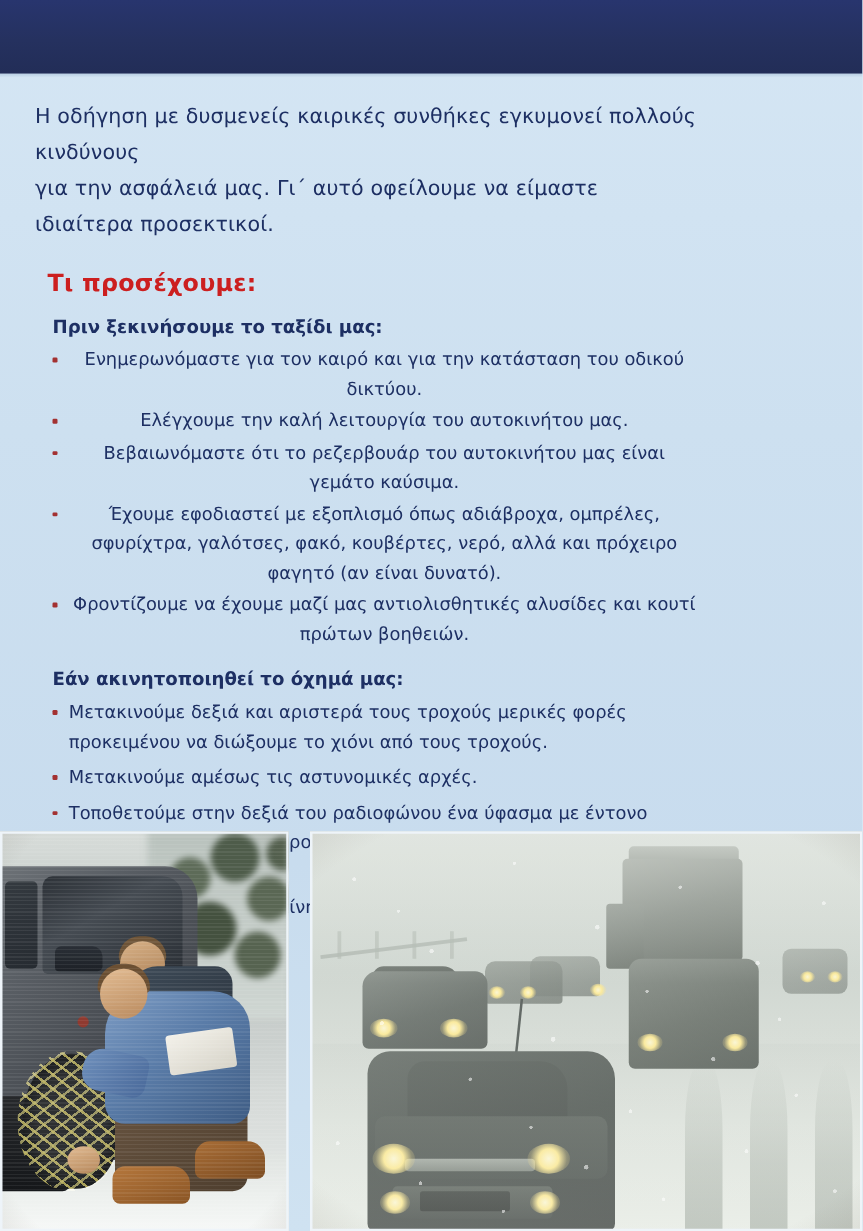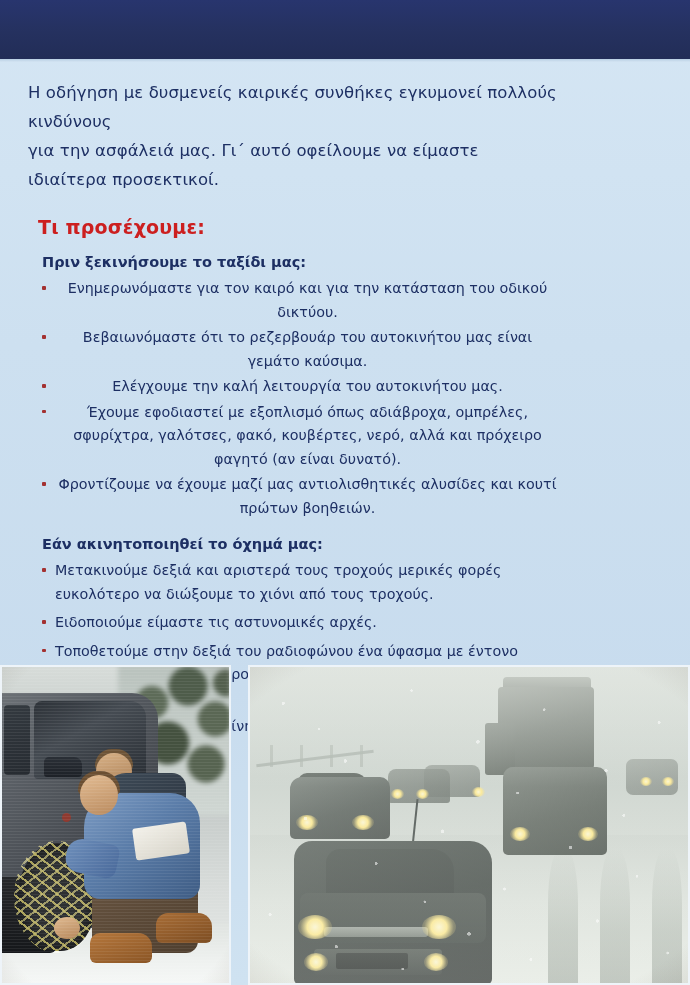--- a/index.html
+++ b/index.html
@@ -361,30 +361,30 @@
     <div class="intro">
       <span>Η οδήγηση με δυσμενείς καιρικές συνθήκες εγκυμονεί πολλούς κινδύνους</span>
       <span>για την ασφάλειά μας. Γι΄ αυτό οφείλουμε να είμαστε ιδιαίτερα προσεκτικοί.</span>
     </div>
 
     <div class="sect-title">Τι προσέχουμε:</div>
 
     <div class="sub-title">Πριν ξεκινήσουμε το ταξίδι μας:</div>
     <ul class="blist tight">
       <li>Ενημερωνόμαστε για τον καιρό και για την κατάσταση του οδικού δικτύου.</li>
+      <li>Ελέγχουμε την καλή λειτουργία του αυτοκινήτου μας.</li>
       <li>Βεβαιωνόμαστε ότι το ρεζερβουάρ του αυτοκινήτου μας είναι γεμάτο καύσιμα.</li>
-      <li>Ελέγχουμε την καλή λειτουργία του αυτοκινήτου μας.</li>
       <li>Έχουμε εφοδιαστεί με εξοπλισμό όπως αδιάβροχα, ομπρέλες, σφυρίχτρα, γαλότσες, φακό, κουβέρτες, νερό, αλλά και πρόχειρο φαγητό (αν είναι δυνατό).</li>
       <li>Φροντίζουμε να έχουμε μαζί μας αντιολισθητικές αλυσίδες και κουτί πρώτων βοηθειών.</li>
     </ul>
 
     <div class="sub-title second">Εάν ακινητοποιηθεί το όχημά μας:</div>
     <ul class="blist loose">
-      <li>Μετακινούμε δεξιά και αριστερά τους τροχούς μερικές φορές ευκολότερο να διώξουμε το χιόνι από τους τροχούς.</li>
-      <li>Ειδοποιούμε είμαστε τις αστυνομικές αρχές.</li>
+      <li>Μετακινούμε δεξιά και αριστερά τους τροχούς μερικές φορές προκειμένου να διώξουμε το χιόνι από τους τροχούς.</li>
+      <li>Μετακινούμε αμέσως τις αστυνομικές αρχές.</li>
       <li>Τοποθετούμε στην δεξιά του ραδιοφώνου ένα ύφασμα με έντονο χρώμα για τον ευκολότερο εντοπισμό μας από τις διασωστικές ομάδες.</li>
       <li>Παραμένουμε στο αυτοκίνητό μας και ανάβουμε τη μηχανή για 10 λεπτά ανά ώρα.</li>
     </ul>
 
   </div>
 
   <div class="photos">
 
     <div class="photo photo-left">
       <div class="lp">

